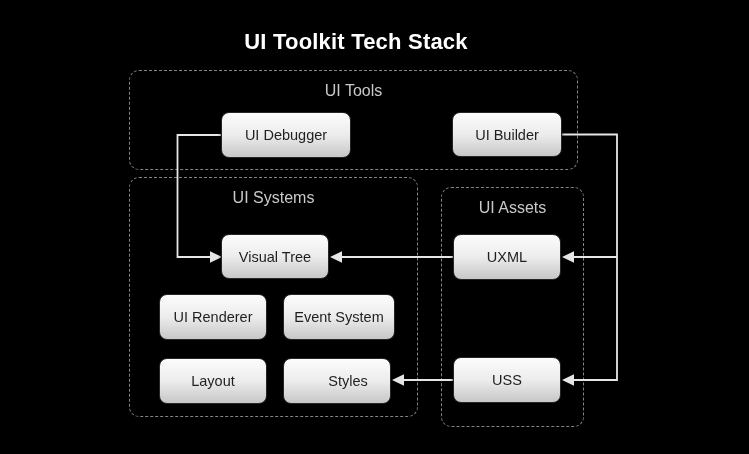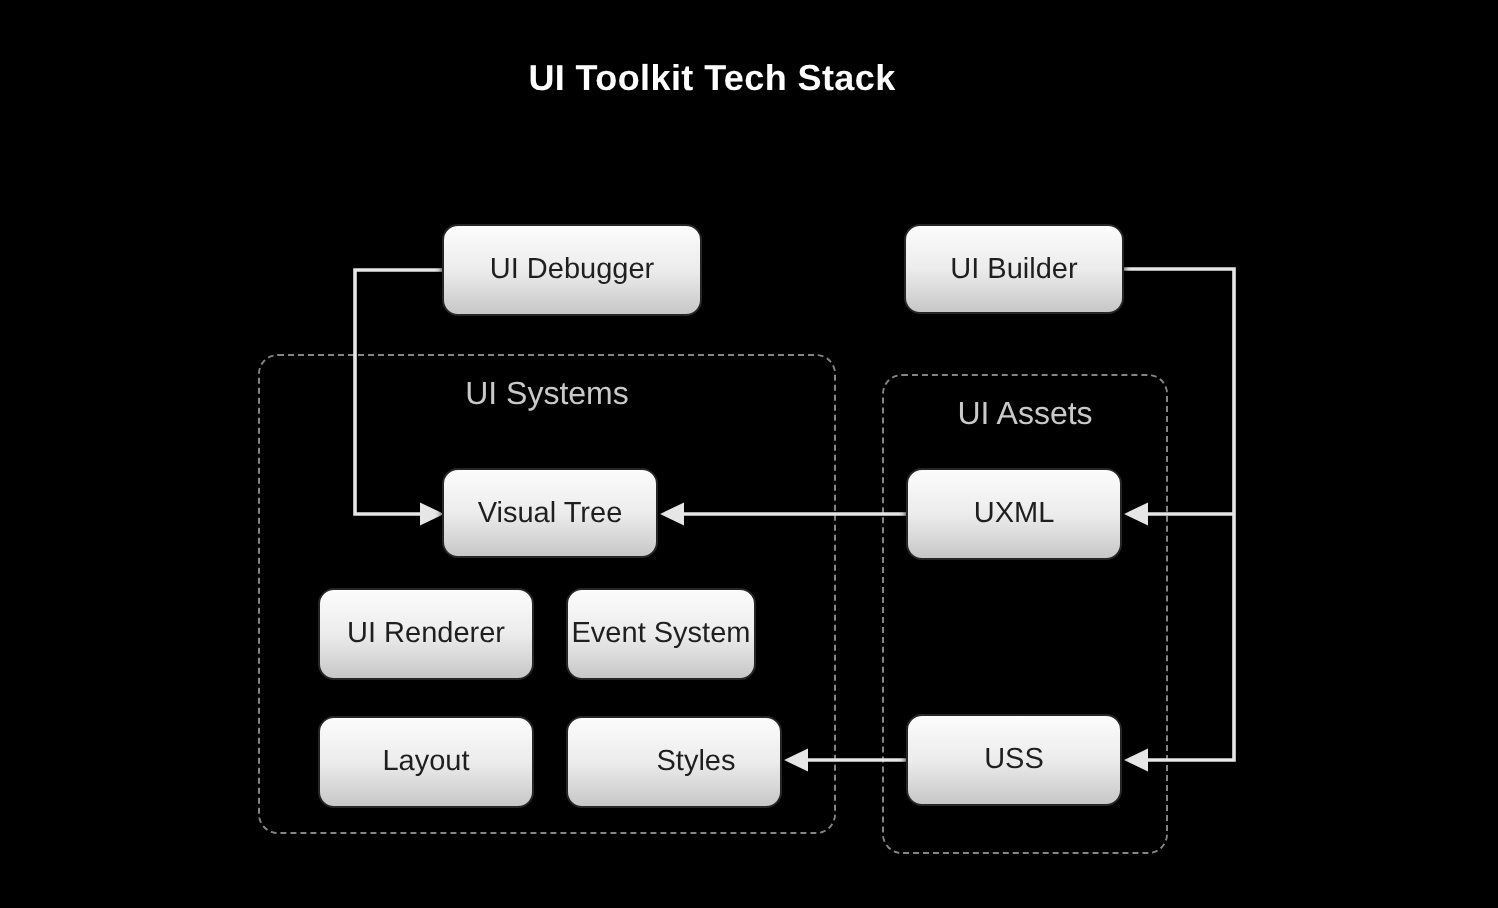--- a/index.html
+++ b/index.html
@@ -16,21 +16,21 @@
     overflow: hidden;
   }
   .title {
     position: absolute;
     left: 356px;
     top: 29px;
     transform: translateX(-50%);
     margin: 0;
     white-space: nowrap;
     color: var(--title-color, #ffffff);
-    font-size: 18px;
+    font-size: 22px;
     font-weight: 700;
     letter-spacing: 0.2px;
     z-index: 4;
   }
   .group {
     position: absolute;
     border: 1.5px dashed var(--group-border, #848484);
     border-radius: 10px;
     box-sizing: border-box;
     z-index: 1;
@@ -79,33 +79,36 @@
     border: 1px solid #262626;
     border-radius: 8px;
     color: var(--node-text, #1f1f1f);
     font-size: 14.5px;
     box-shadow: 0 1px 3px rgba(0,0,0,0.9);
   }
   #n-debugger    { left: 221px; top: 112px; width: 130px; height: 46px; }
   #n-builder     { left: 452px; top: 112px; width: 110px; height: 45px; }
   #n-visual-tree { left: 221px; top: 234px; width: 108px; height: 45px; }
   #n-renderer    { left: 159px; top: 294px; width: 108px; height: 46px; }
-  #n-event       { left: 283px; top: 294px; width: 95px; height: 46px; }
+  #n-event       { left: 283px; top: 294px; width: 112px; height: 46px; }
   #n-layout      { left: 159px; top: 358px; width: 108px; height: 46px; }
   #n-styles      { left: 283px; top: 358px; width: 108px; height: 46px; padding-left: 22px; }
   #n-uxml        { left: 453px; top: 234px; width: 108px; height: 46px; }
   #n-uss         { left: 453px; top: 357px; width: 108px; height: 46px; }
 </style>
 </head>
 <body>
 
 <div class="canvas">
 
   <h1 class="title">UI Toolkit Tech Stack</h1>
 
+  <div class="group" id="g-tools">
+    <div class="group-label">UI Tools</div>
+  </div>
   <div class="group" id="g-systems">
     <div class="group-label">UI Systems</div>
   </div>
   <div class="group" id="g-assets">
     <div class="group-label">UI Assets</div>
   </div>
 
   <svg class="edges" width="749" height="454" viewBox="0 0 749 454">
 
     <g>

